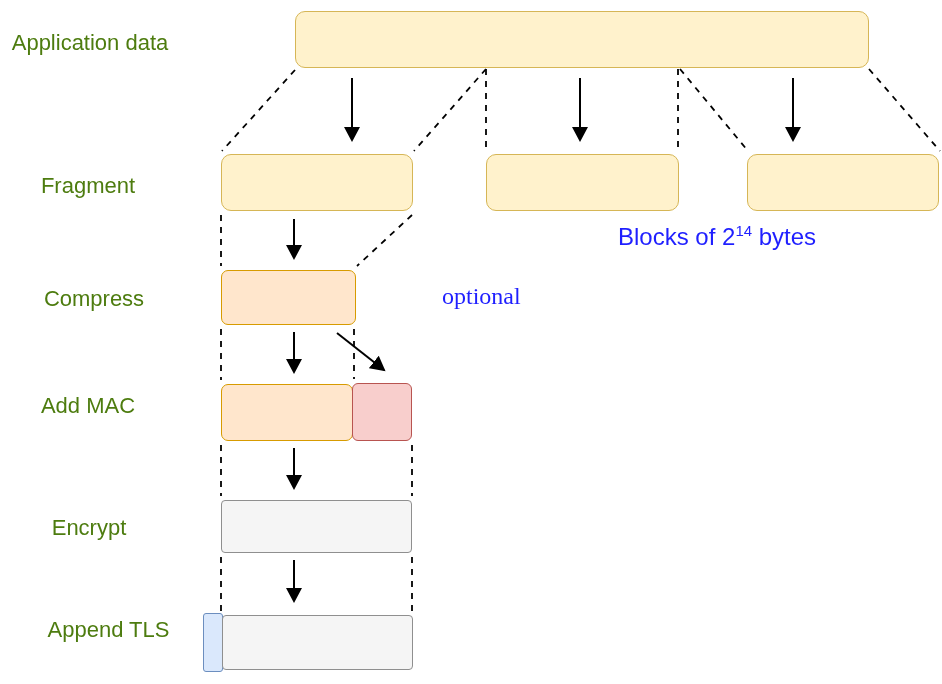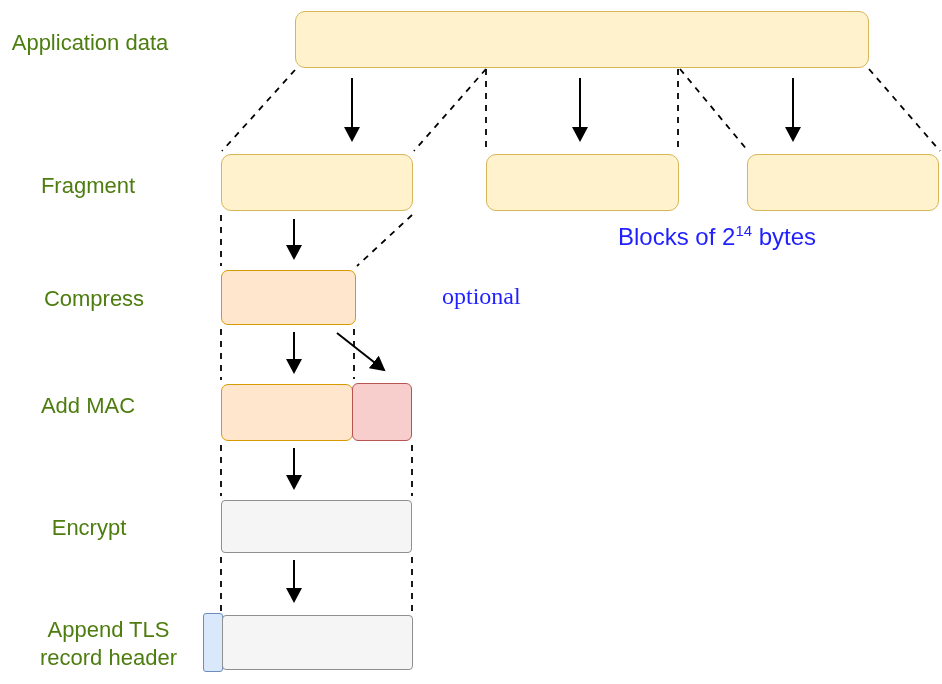--- a/index.html
+++ b/index.html
@@ -62,21 +62,20 @@
     </g>
   </svg>
 
   <div class="stage-label" style="left:0px;top:29px;width:180px;">Application data</div>
   <div class="stage-label" style="left:0px;top:172px;width:176px;">Fragment</div>
   <div class="stage-label" style="left:6px;top:285px;width:176px;">Compress</div>
   <div class="stage-label" style="left:0px;top:392px;width:176px;">Add MAC</div>
   <div class="stage-label" style="left:0px;top:514px;width:178px;">Encrypt</div>
   <div class="stage-label" style="left:16px;top:616px;width:185px;">
     <div>Append TLS</div>
-    <div>record header</div>
   </div>
 
   <div class="box box-yellow" style="left:295px;top:11px;width:574px;height:57px;"></div>
 
   <div class="box box-yellow" style="left:221px;top:154px;width:192px;height:57px;"></div>
   <div class="box box-yellow" style="left:486px;top:154px;width:193px;height:57px;"></div>
   <div class="box box-yellow" style="left:747px;top:154px;width:192px;height:57px;"></div>
 
   <div class="box box-orange" style="left:221px;top:270px;width:135px;height:55px;"></div>
 

